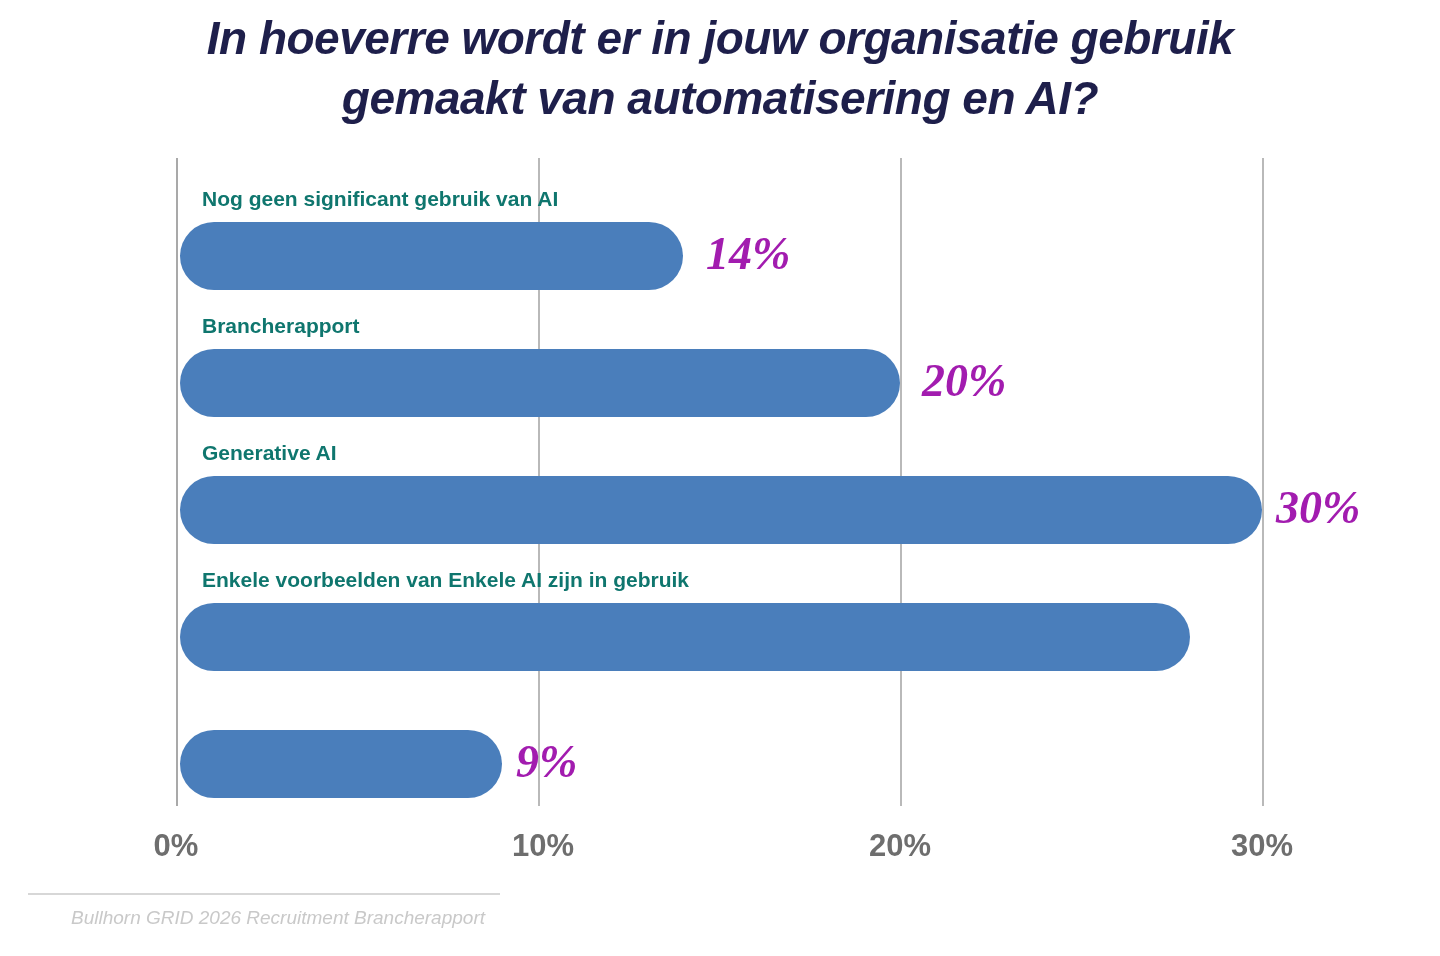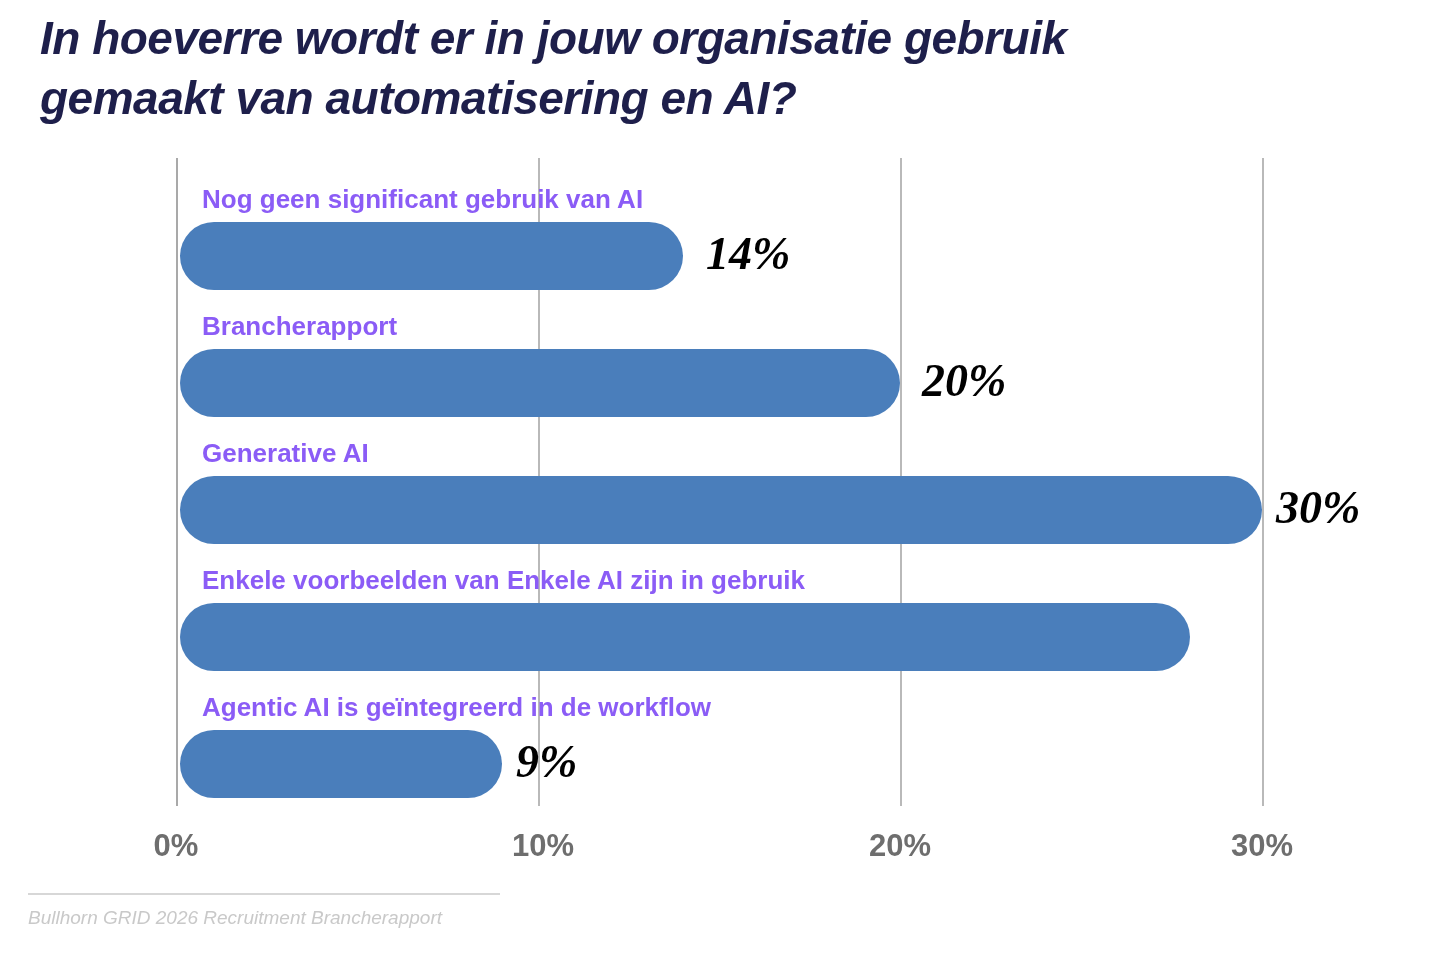--- a/index.html
+++ b/index.html
@@ -14,20 +14,21 @@
     overflow: hidden;
     position: relative;
   }
 
   
   #chart-title {
     position: absolute;
     left: 40px;
     top: 8px;
     width: 1360px;
+    text-align: center;
     font-family: "Liberation Sans", sans-serif;
     font-weight: bold;
     font-style: italic;
     font-size: 46px;
     line-height: 60px;
     letter-spacing: -0.5px;
     color: #1e1f4b;
     white-space: pre-line;
   }
 
@@ -57,42 +58,42 @@
     left: 0;
     height: 127px;
     width: 1290px;
   }
   .bar-label {
     position: absolute;
     left: 26px;
     top: 26px;
     font-family: "Liberation Sans", sans-serif;
     font-weight: bold;
-    font-size: 26px;
+    font-size: 21px;
     line-height: 30px;
-    color: #8b5cf6;
+    color: #0f766e;
     white-space: nowrap;
   }
   .bar-shape {
     position: absolute;
     left: 4px;
     top: 64px;
     height: 68px;
     background: #4a7ebb;
     border-radius: 34px;
   }
   .bar-value {
     position: absolute;
     top: 60px;
     font-family: "Liberation Serif", serif;
     font-style: italic;
     font-weight: bold;
     font-size: 46px;
     line-height: 72px;
-    color: #000000;
+    color: #a21caf;
     white-space: nowrap;
   }
 
   
   #x-axis {
     position: absolute;
     left: 0;
     top: 806px;
     width: 1440px;
     height: 70px;
@@ -120,20 +121,21 @@
     height: 2px;
     background: #d7d7d7;
   }
   #footer-text {
     margin-top: 12px;
     font-family: "Liberation Sans", sans-serif;
     font-style: italic;
     font-size: 19px;
     color: #c9c9c9;
     white-space: nowrap;
+    margin-left: 43px;
   }
 </style>
 </head>
 <body>
 
 <div id="chart-title">In hoeverre wordt er in jouw organisatie gebruik
 gemaakt van automatisering en AI?</div>
 
 <div id="plot-area">
 
@@ -159,21 +161,20 @@
     <div class="bar-shape" style="width:1082px;"></div>
     <div class="bar-value" style="left:1100px;">30%</div>
   </div>
 
   <div class="bar-row" style="top:381px;">
     <div class="bar-label">Enkele voorbeelden van Enkele AI zijn in gebruik</div>
     <div class="bar-shape" style="width:1010px;"></div>
   </div>
 
   <div class="bar-row" style="top:508px;">
-    <div class="bar-label">Agentic AI is geïntegreerd in de workflow</div>
     <div class="bar-shape" style="width:322px;"></div>
     <div class="bar-value" style="left:340px;">9%</div>
   </div>
 </div>
 
 <div id="x-axis">
   <div class="tick-label" style="left:176px;">0%</div>
   <div class="tick-label" style="left:543px;">10%</div>
   <div class="tick-label" style="left:900px;">20%</div>
   <div class="tick-label" style="left:1262px;">30%</div>

